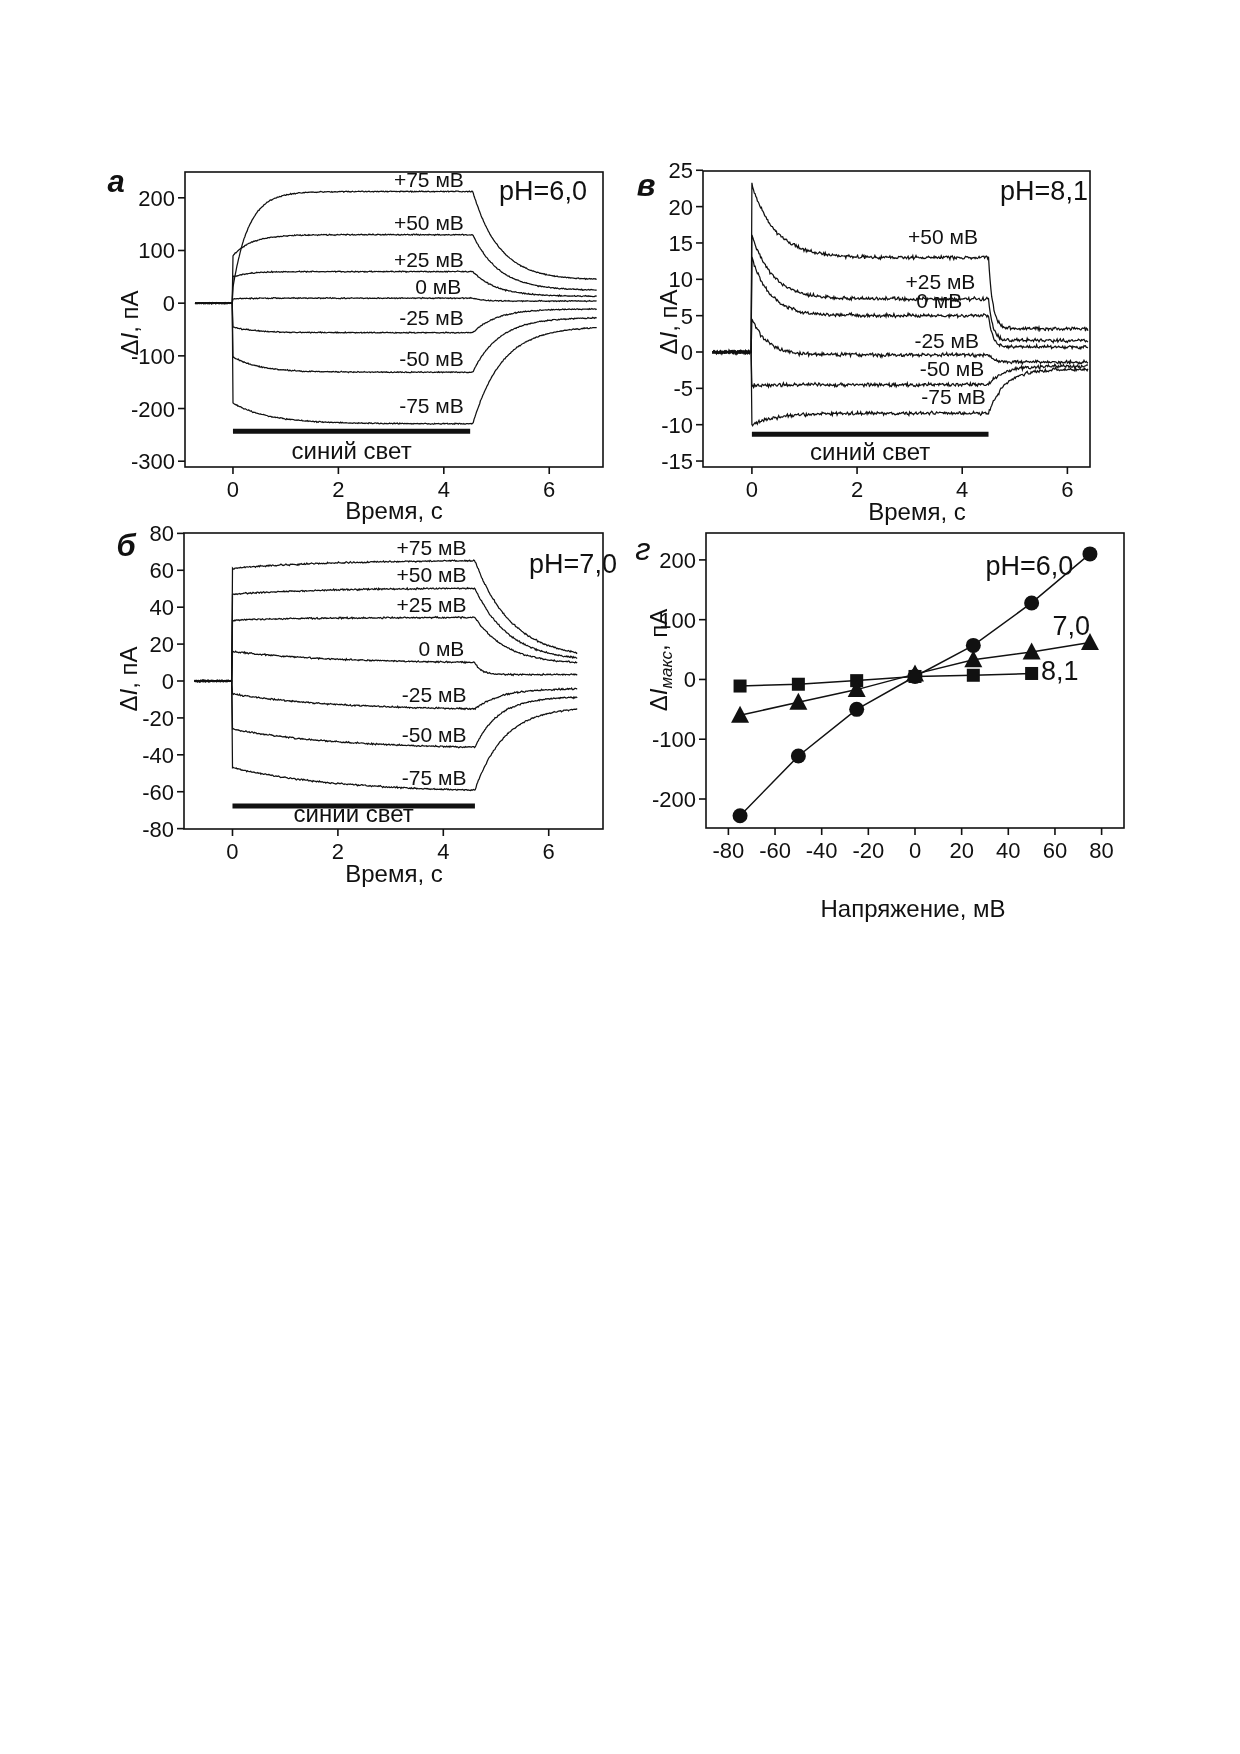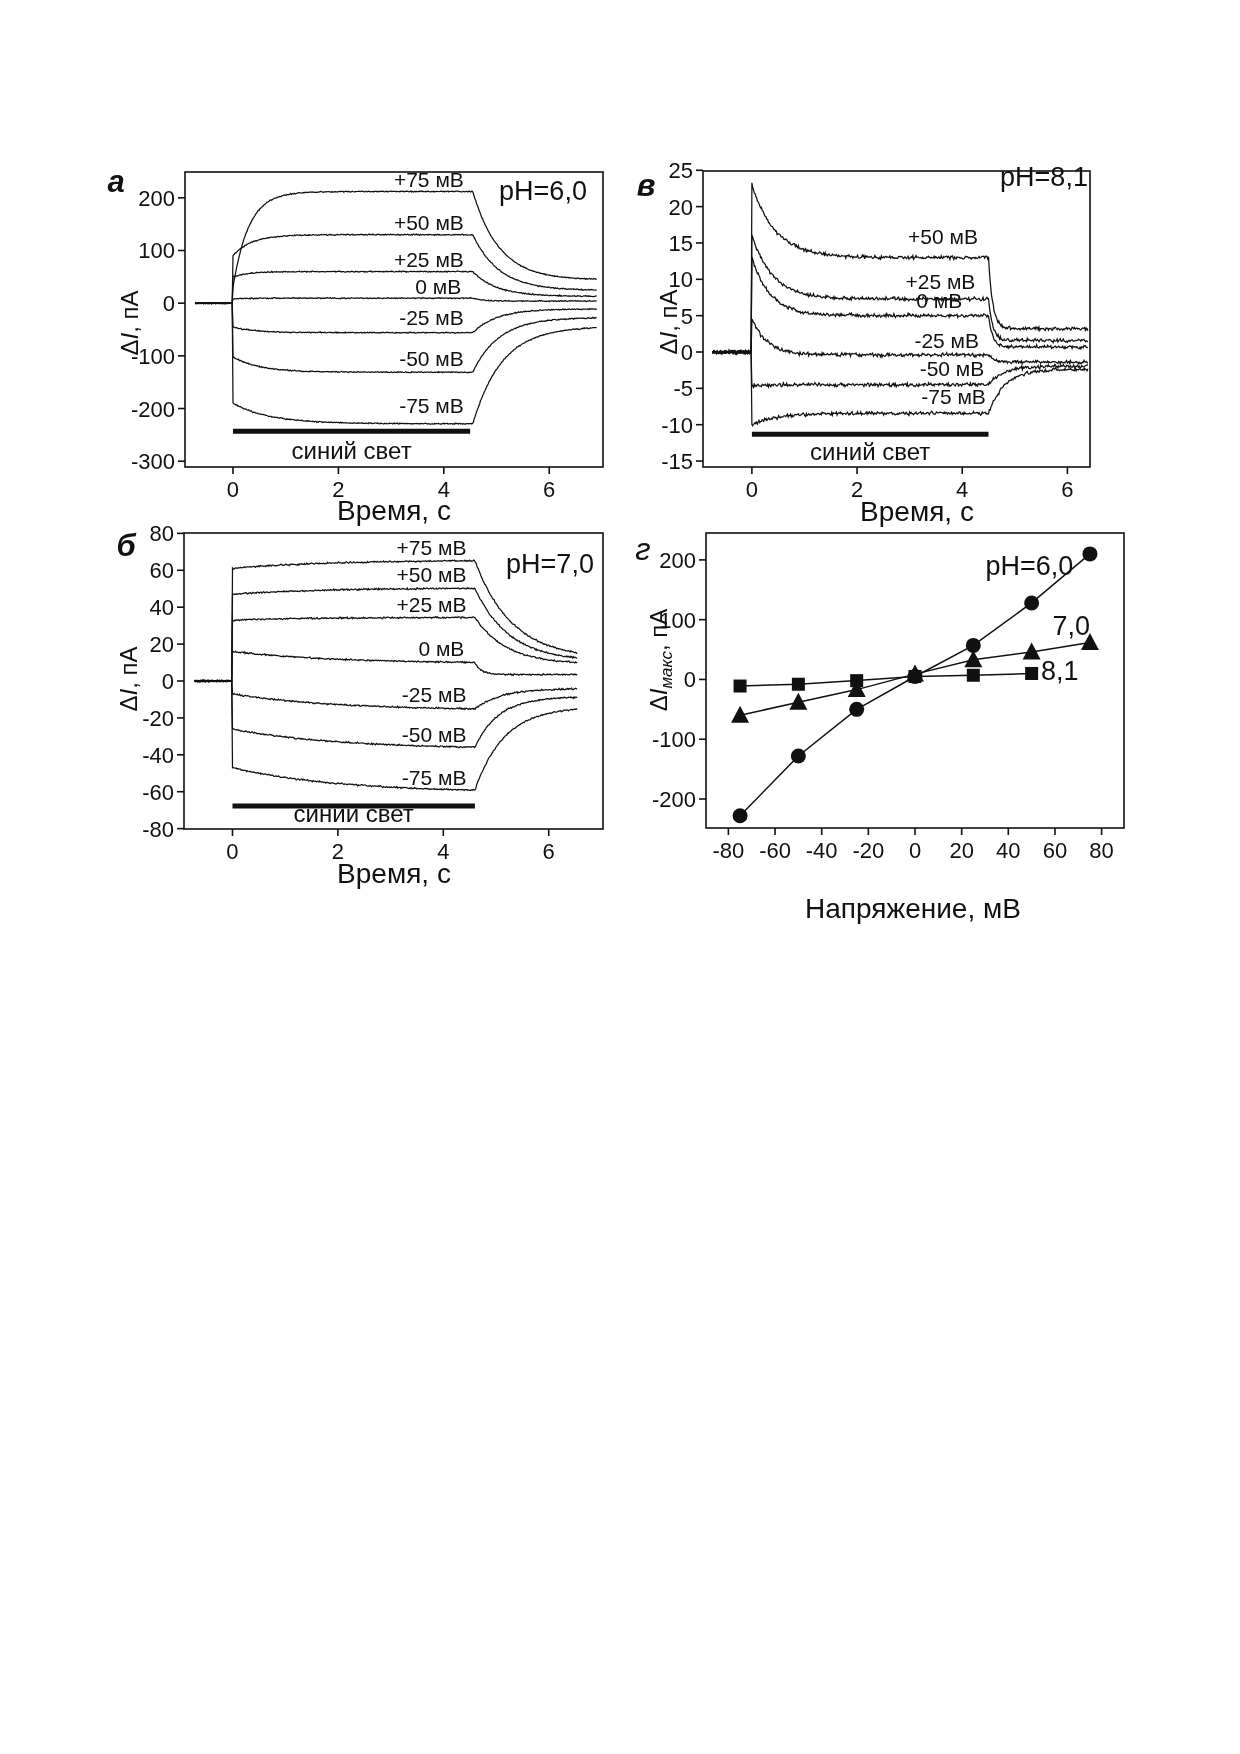--- a/index.html
+++ b/index.html
@@ -8,21 +8,21 @@
   .panel-svg{position:absolute;}
   svg text{font-family:"Liberation Sans",sans-serif;fill:#111;}
   .t-tick{font-size:22px;}
   .t-trace{font-size:21px;}
   .t-bar{font-size:24px;}
   .t-series{font-size:27px;}
   .olabel{position:absolute;transform:translate(-50%,-50%);white-space:nowrap;}
   .letter{font-size:31px;font-style:italic;font-weight:bold;}
   .letter-light{font-weight:normal;}
   .ph{font-size:27px;}
-  .axis-x{font-size:28px;}
+  .axis-x{font-size:24px;}
   .ylabel{position:absolute;transform:translate(-50%,-50%) rotate(-90deg);font-size:24px;white-space:nowrap;}
   .ylabel i{font-style:italic;}
   .ylabel sub{font-size:17px;font-style:italic;}
 </style>
 </head>
 <body>
 
 <div class="canvas">
 
   <svg class="panel-svg" style="left:70px;top:125px" width="535" height="395" viewBox="70 125 535 395">
@@ -235,22 +235,22 @@
       <line x1="699" x2="706" y1="799.0081053698075" y2="799.0081053698075" stroke="#111111" stroke-width="1.6"></line>
       <text x="696" y="807.0081053698075" text-anchor="end" class="t-tick">-200</text>
     </svg>
 
   <div class="olabel letter" style="left:116px;top:182px">а</div>
   <div class="olabel letter" style="left:126px;top:546px">б</div>
   <div class="olabel letter" style="left:646px;top:186px">в</div>
   <div class="olabel letter letter-light" style="left:643px;top:550px">г</div>
 
   <div class="olabel ph" style="left:543px;top:191px">pH=6,0</div>
-  <div class="olabel ph" style="left:550px;top:564px">pH=7,0</div>
-  <div class="olabel ph" style="left:1044px;top:177px">pH=8,1</div>
+  <div class="olabel ph" style="left:573px;top:564px">pH=7,0</div>
+  <div class="olabel ph" style="left:1044px;top:191px">pH=8,1</div>
 
   <div class="olabel axis-x" style="left:394px;top:511px">Время, с</div>
   <div class="olabel axis-x" style="left:394px;top:874px">Время, с</div>
   <div class="olabel axis-x" style="left:917px;top:512px">Время, с</div>
   <div class="olabel axis-x" style="left:913px;top:909px">Напряжение, мВ</div>
 
   <div class="ylabel" style="left:132px;top:323px"><span>Δ</span><i>I</i><sub></sub><span>, пА</span></div>
   <div class="ylabel" style="left:131px;top:679px"><span>Δ</span><i>I</i><sub></sub><span>, пА</span></div>
   <div class="ylabel" style="left:671px;top:322px"><span>Δ</span><i>I</i><sub></sub><span>, пА</span></div>
   <div class="ylabel" style="left:661px;top:660px"><span>Δ</span><i>I</i><sub>макс</sub><span>, пА</span></div>

